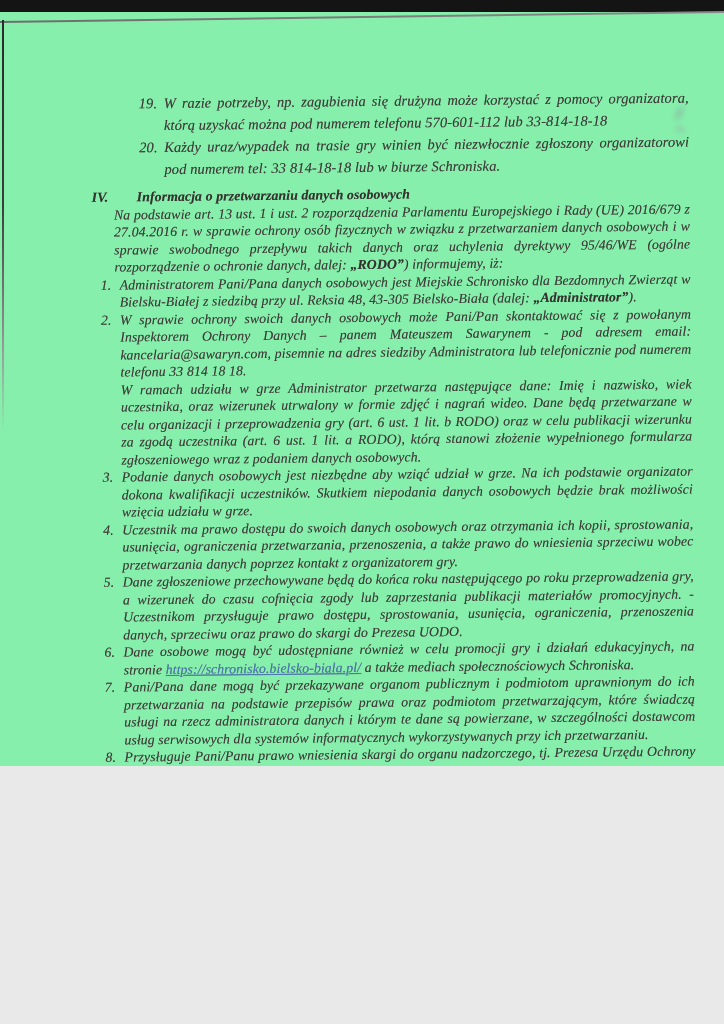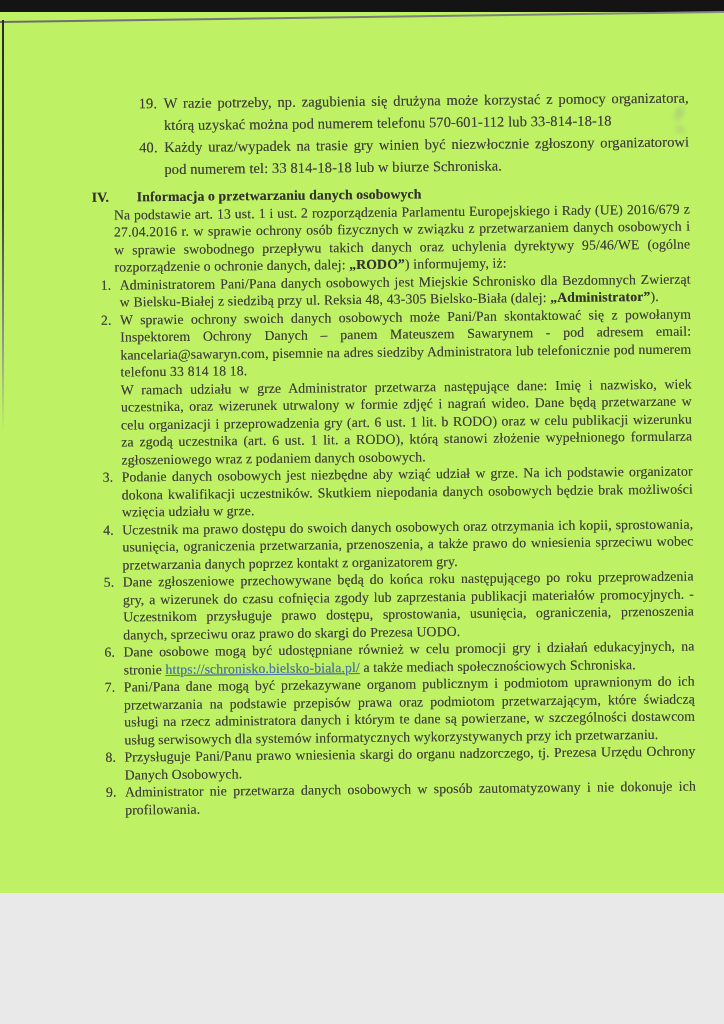--- a/index.html
+++ b/index.html
@@ -2,24 +2,25 @@
 <html lang="pl"><head>
 <meta charset="utf-8">
 <style>
   html,body{margin:0;padding:0;}
   body{
     width:724px;height:1024px;
     background:#e9e9e9;
     font-family:"Liberation Serif", serif;
   }
   .page{
-    position:relative;width:724px;height:893px;
-    background:#bef264;
+    position:relative;width:724px;height:766px;
+    background:#86efac;
     overflow:hidden;
     color:#3e3c38;
+    font-style:italic;
   }
   
   .scan-top-bar{
     position:absolute;top:0;left:0;width:724px;height:12px;
     background:#141414;
   }
   .scan-paper-edge{
     position:absolute;top:21px;left:-4px;width:736px;height:1.5px;
     background:linear-gradient(to right,#6d6d6d,#8a8a8a);
     transform:rotate(-0.78deg);
@@ -91,21 +92,21 @@
   <div class="scan-speck"></div>
 
   <div class="content">
 
     <div class="pre-list">
       <div class="pre-item">
         <span class="num">19.</span>
         <span class="txt">W razie potrzeby, np. zagubienia się drużyna może korzystać z pomocy organizatora, którą uzyskać można pod numerem telefonu 570-601-112 lub 33-814-18-18</span>
       </div>
       <div class="pre-item">
-        <span class="num">40.</span>
+        <span class="num">20.</span>
         <span class="txt">Każdy uraz/wypadek na trasie gry winien być niezwłocznie zgłoszony organizatorowi pod numerem tel: 33 814-18-18 lub w biurze Schroniska.</span>
       </div>
     </div>
 
     <div class="section">
 
       <div class="heading">
         <span class="numeral">IV.</span>
         <span class="title">Informacja o przetwarzaniu danych osobowych</span>
       </div>

